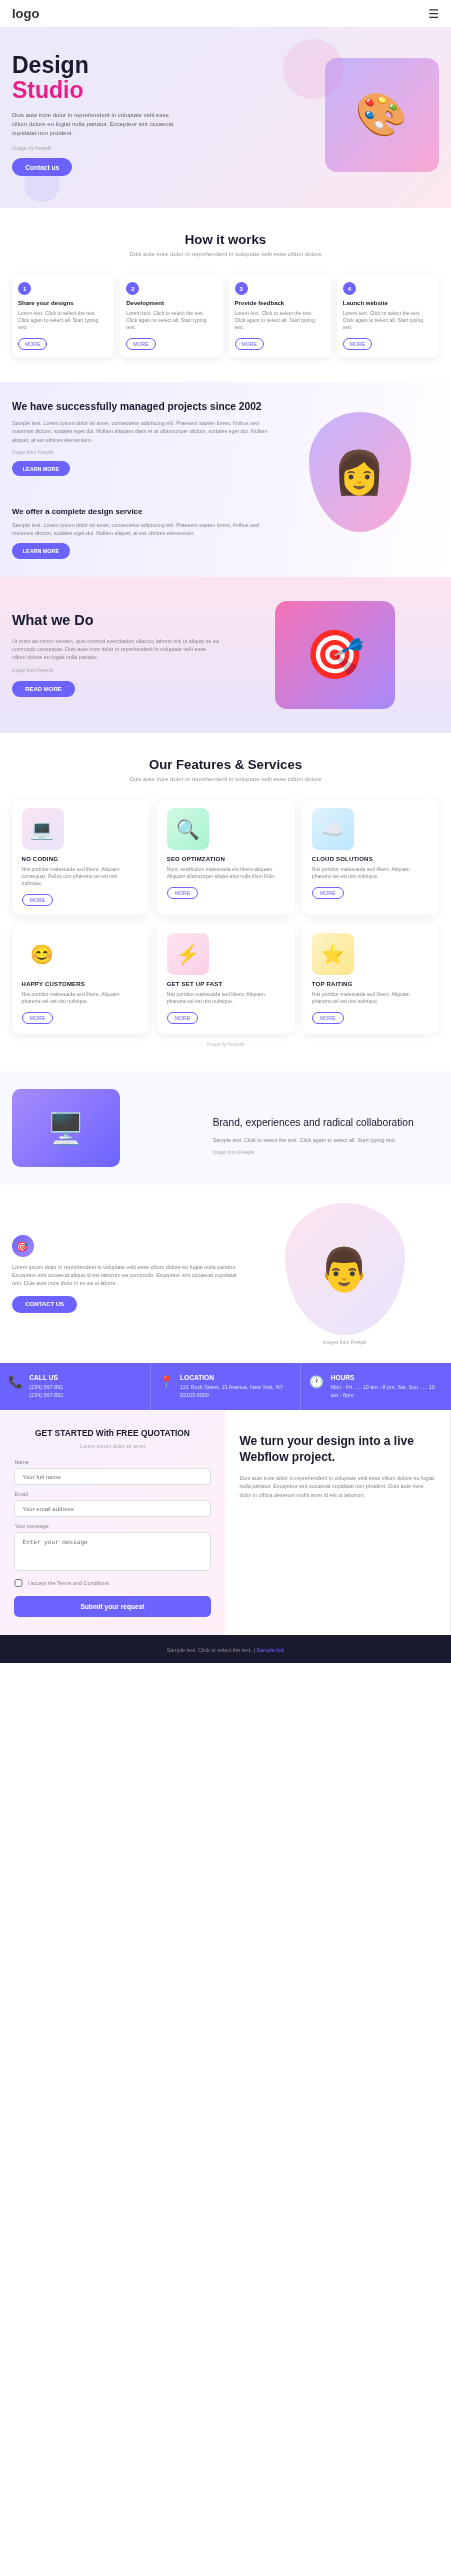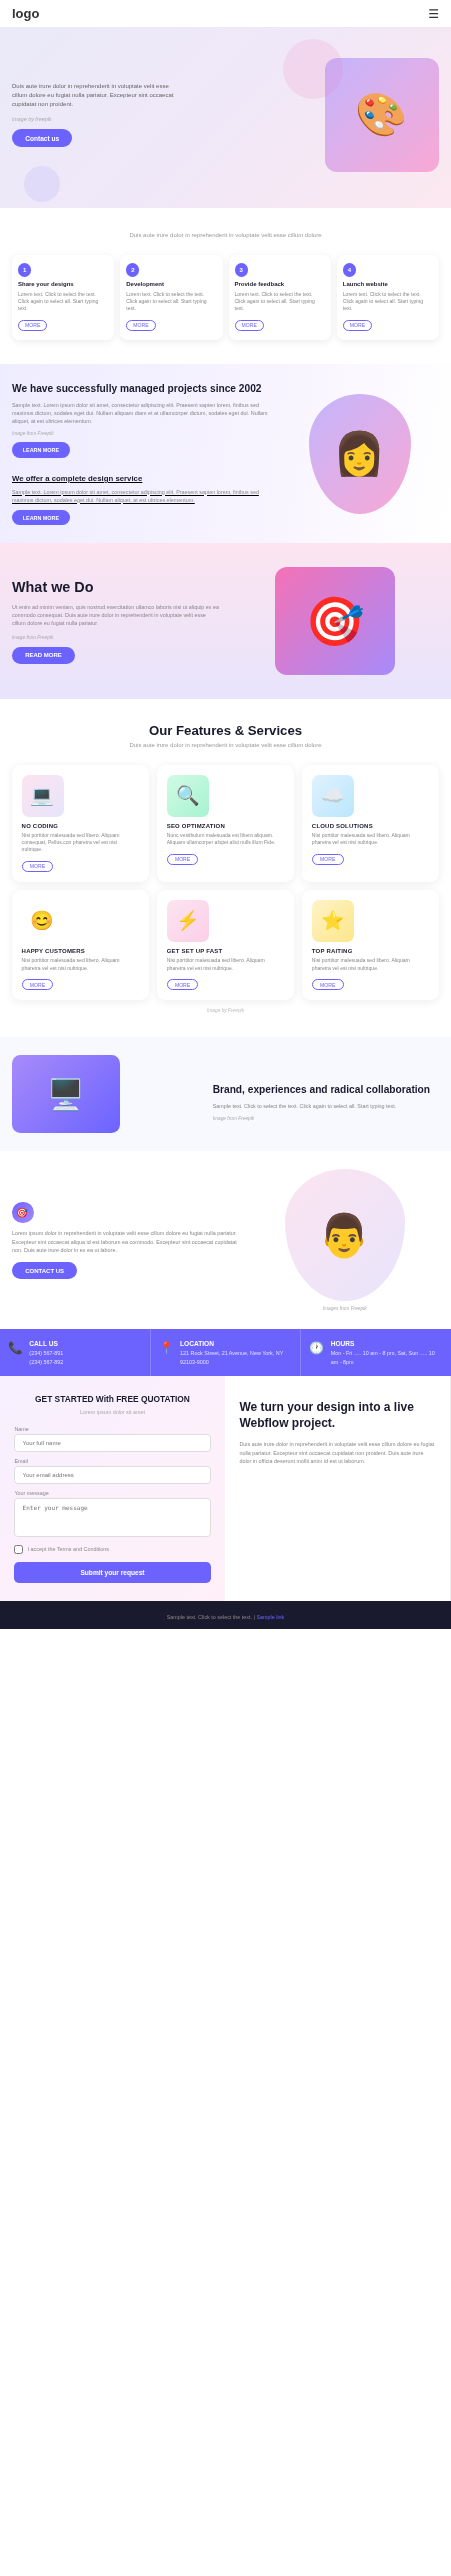--- a/index.html
+++ b/index.html
@@ -10,30 +10,35 @@
 
 <header style="display:flex;justify-content:space-between;align-items:center;padding:6px 12px;background:#fff;box-shadow:0 0.6px 2.4px rgba(0,0,0,0.06);">
   <span style="font-size:13px;color:#333;font-weight:bold;">logo</span>
   <span style="font-size:12px;cursor:pointer;color:#333;">☰</span>
 </header>
 
 <section style="background:linear-gradient(135deg,#eaeaf8 0%,#f0e8f8 50%,#fce8f0 100%);padding:18px 12px 24px;display:flex;align-items:center;min-height:181px;position:relative;overflow:hidden;">
   <div style="position:absolute;top:12px;right:108px;width:60px;height:60px;border-radius:50%;background:rgba(244,114,182,0.15);"></div>
   <div style="position:absolute;bottom:6px;left:24px;width:36px;height:36px;border-radius:50%;background:rgba(108,99,255,0.1);"></div>
   <div style="flex:1;z-index:2;">
+    <h1 style="font-size:23px;font-weight:900;color:#1a1a2e;line-height:1.1;margin-bottom:7.2px;">
+      <span>Design</span><br>
+      <span style="color:#e91e8c;">Studio</span>
+    </h1>
     <p style="font-size:6px;color:#666;line-height:1.5;max-width:163px;margin-bottom:7.2px;">Duis aute irure dolor in reprehenderit in voluptate velit esse cillum dolore eu fugiat nulla pariatur. Excepteur sint occaecat cupidatat non proident.</p>
     <p style="font-size:5.4px;color:#aaa;margin-bottom:7.2px;font-style:italic;">image by freepik</p>
     <button style="background:#6c63ff;color:#fff;border:none;padding:5.4px 13.2px;border-radius:12px;font-size:6.6px;cursor:pointer;font-weight:600;">Contact us</button>
   </div>
   <div style="flex:1;display:flex;justify-content:flex-end;align-items:center;">
     <div style="width:114px;height:114px;background:linear-gradient(135deg,#c4b5fd,#f9a8d4);border-radius:12px;display:flex;align-items:center;justify-content:center;font-size:42px;">🎨</div>
   </div>
 </section>
 
 <section style="padding:24px 12px;background:#fff;">
+  <h2 style="text-align:center;font-size:13.2px;font-weight:700;color:#1a1a2e;margin-bottom:3.6px;">How it works</h2>
   <p style="text-align:center;font-size:6px;color:#999;margin-bottom:17px;">Duis aute irure dolor in reprehenderit in voluptate velit esse cillum dolore</p>
   <div style="display:flex;gap:6px;">
 
     <div style="flex:1;background:#fff;border-radius:7.2px;padding:8.4px 6px;box-shadow:0 1.2px 7.2px rgba(0,0,0,0.08);">
       <div style="width:13.2px;height:13.2px;border-radius:50%;background:#6c63ff;color:#fff;font-size:6px;display:flex;align-items:center;justify-content:center;font-weight:bold;margin-bottom:4.8px;">1</div>
       <div style="font-size:6px;font-weight:700;color:#1a1a2e;margin-bottom:3.6px;">Share your designs</div>
       <div style="font-size:5.1px;color:#888;line-height:1.4;margin-bottom:6px;">Lorem text. Click to select the text. Click again to select all. Start typing text.</div>
       <button style="background:transparent;border:0.9px solid #6c63ff;color:#6c63ff;padding:1.8px 6px;border-radius:6px;font-size:5.1px;cursor:pointer;">MORE</button>
     </div>
 
@@ -61,21 +66,21 @@
   </div>
 </section>
 
 <section style="background:linear-gradient(100deg,#eeecff 0%,#f8f4ff 60%,#fff 100%);padding:18px 12px;display:flex;gap:12px;align-items:flex-start;">
   <div style="flex:1.3;">
     <h2 style="font-size:10.2px;font-weight:800;color:#1a1a2e;margin-bottom:6px;line-height:1.3;">We have successfully managed projects since 2002</h2>
     <p style="font-size:5.4px;color:#888;line-height:1.5;margin-bottom:6px;">Sample text. Lorem ipsum dolor sit amet, consectetur adipiscing elit. Praesent sapien lorem, finibus sed maximus dictum, sodales eget dui. Nullam aliquam diam et at ullamcorper dictum, sodales eget dui. Nullam aliquet, at est ultrices elementum.</p>
     <p style="font-size:4.8px;color:#aaa;font-style:italic;margin-bottom:6px;">Image from Freepik</p>
     <button style="background:#6c63ff;color:#fff;border:none;padding:4.8px 10.8px;border-radius:9.6px;font-size:5.4px;cursor:pointer;font-weight:600;margin-bottom:12px;">LEARN MORE</button>
 
-    <div style="margin-top:4px;text-decoration:underline;">
+    <div style="margin-top:19px;">
       <h3 style="font-size:7.8px;font-weight:700;color:#1a1a2e;margin-bottom:4.8px;">We offer a complete design service</h3>
       <p style="font-size:5.4px;color:#888;line-height:1.5;margin-bottom:6px;">Sample text. Lorem ipsum dolor sit amet, consectetur adipiscing elit. Praesent sapien lorem, finibus sed maximus dictum, sodales eget dui. Nullam aliquet, at est ultrices elementum.</p>
       <button style="background:#6c63ff;color:#fff;border:none;padding:4.8px 10.8px;border-radius:9.6px;font-size:5.4px;cursor:pointer;font-weight:600;">LEARN MORE</button>
     </div>
   </div>
   <div style="flex:0.8;display:flex;justify-content:center;align-items:center;padding-top:12px;">
     <div style="width:102px;height:120px;background:linear-gradient(135deg,#c4b5fd,#f9a8d4);border-radius:50% 50% 50% 50% / 40% 40% 60% 60%;display:flex;align-items:center;justify-content:center;font-size:42px;">👩</div>
   </div>
 </section>
 
@@ -141,21 +146,21 @@
 
   </div>
   <p style="text-align:center;font-size:4.8px;color:#bbb;margin-top:8.4px;font-style:italic;">Image by Freepik</p>
 </section>
 
 <section style="padding:18px 12px;background:#f8f8ff;display:flex;gap:12px;align-items:center;">
   <div style="flex:1;">
     <div style="width:108px;height:78px;background:linear-gradient(135deg,#a78bfa,#6c63ff);border-radius:8.4px;display:flex;align-items:center;justify-content:center;font-size:30px;">🖥️</div>
   </div>
   <div style="flex:1.2;">
-    <h2 style="font-size:10.2px;font-weight:700;color:#1a1a2e;margin-bottom:6px;line-height:1.3;margin-top:15px;">Brand, experiences and radical collaboration</h2>
+    <h2 style="font-size:10.2px;font-weight:400;color:#1a1a2e;margin-bottom:6px;line-height:1.3;margin-top:15px;">Brand, experiences and radical collaboration</h2>
     <p style="font-size:5.4px;color:#888;line-height:1.5;margin-bottom:6px;">Sample text. Click to select the text. Click again to select all. Start typing text.</p>
     <p style="font-size:4.8px;color:#aaa;font-style:italic;">Image from Freepik</p>
   </div>
 </section>
 
 <section style="padding:18px 12px;background:#fff;display:flex;gap:12px;align-items:center;">
   <div style="flex:1.2;">
     <div style="width:21.7px;height:21.7px;border-radius:50%;background:linear-gradient(135deg,#6c63ff,#a78bfa);display:flex;align-items:center;justify-content:center;font-size:9.6px;margin-bottom:6px;">🎯</div>
     <p style="font-size:5.4px;color:#888;line-height:1.5;margin-bottom:8.4px;">Lorem ipsum dolor in reprehenderit in voluptate velit esse cillum dolore eu fugiat nulla pariatur. Excepteur sint occaecat aliqua id est laborum ea commodo. Excepteur sint occaecat cupidatat non. Duis aute irure dolor in ex ea ut labore.</p>
     <button style="background:#6c63ff;color:#fff;border:none;padding:5.4px 13.2px;border-radius:12px;font-size:6px;cursor:pointer;font-weight:600;">CONTACT US</button>

